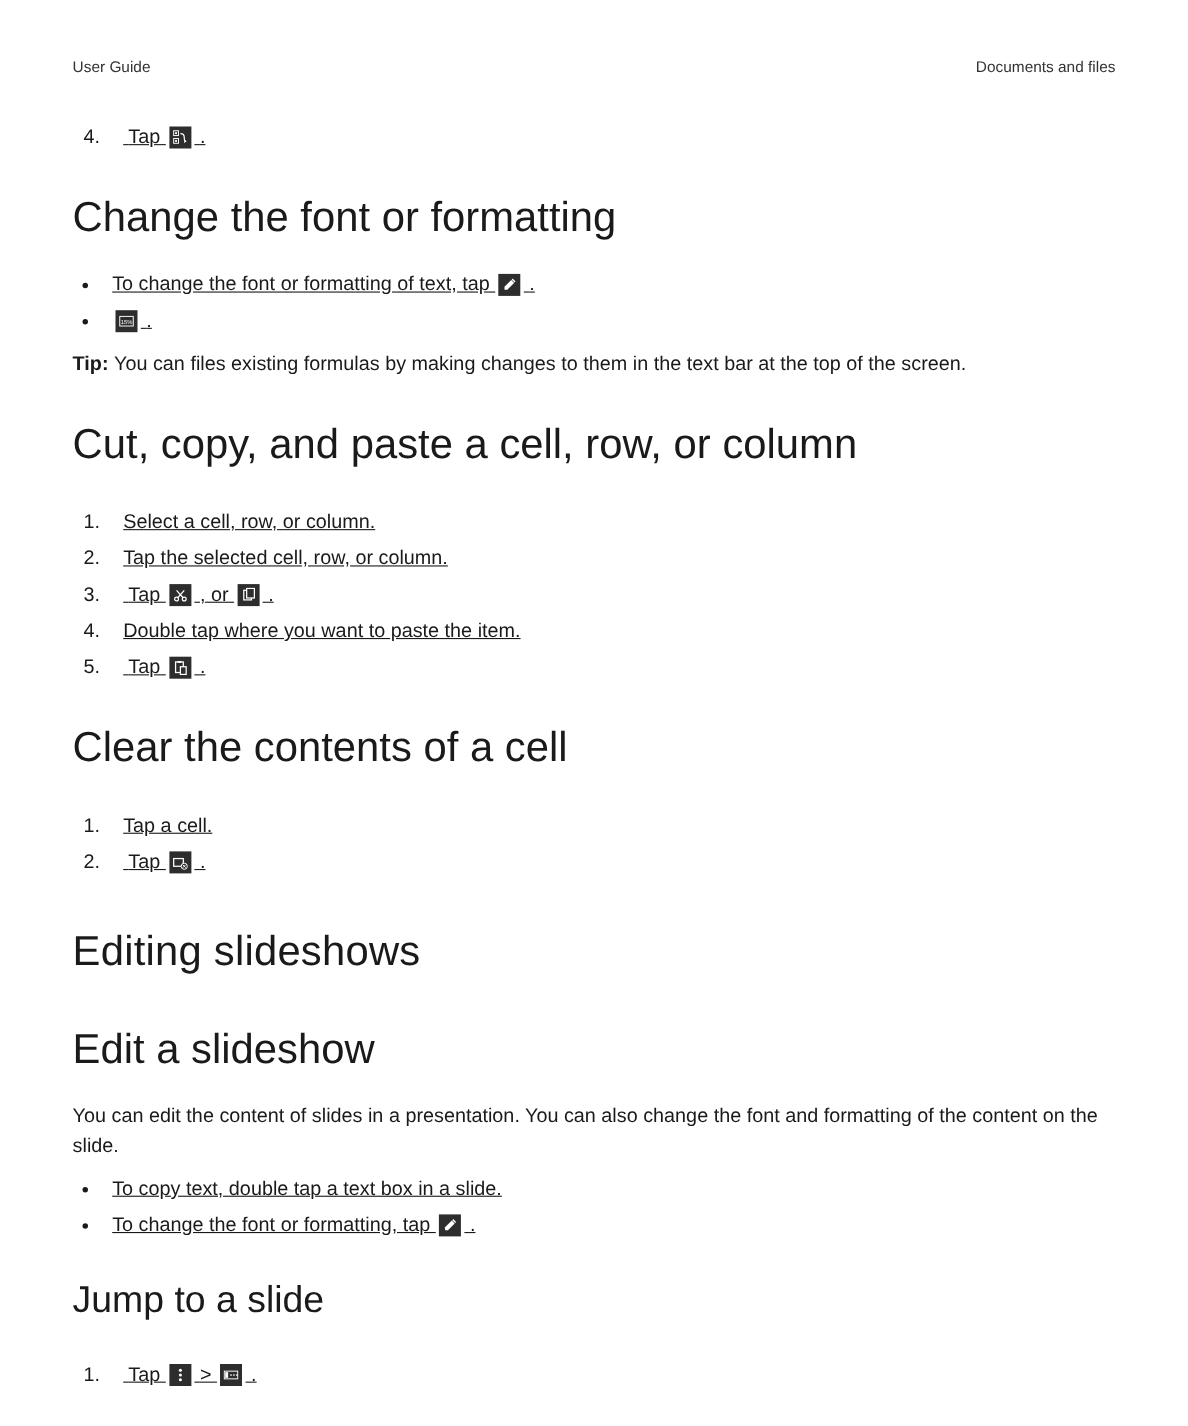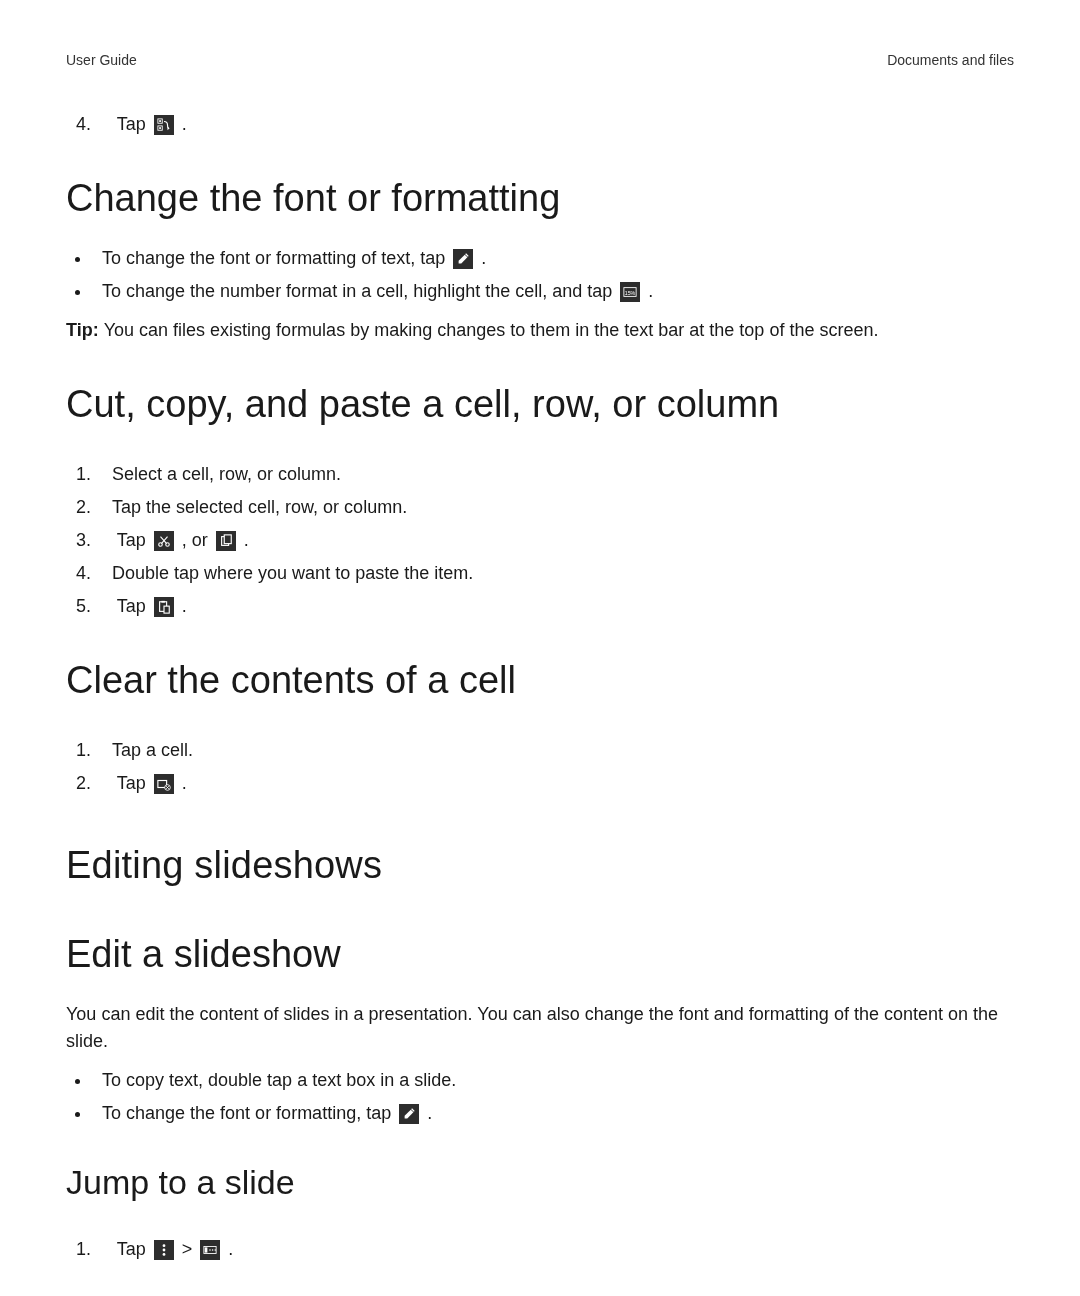--- a/index.html
+++ b/index.html
@@ -39,20 +39,21 @@
   p { margin: 12px 0; }
   ol, ul {
     padding-left: 26px;
     margin: 12px 0;
   }
   ol { list-style: decimal; }
   ul { list-style: disc; }
   li {
     padding-left: 10px;
     margin: 6px 0;
+    text-decoration: underline;
   }
   ol.contstart { counter-reset: item 3; list-style: none; padding-left: 0;}
   ol.contstart > li::before {
     counter-increment: item;
     content: counter(item) ".";
     display: inline-block;
     width: 26px;
     margin-right: 10px;
   }
   ol.normal { list-style: none; padding-left: 0; margin-top: 28px;}
@@ -118,21 +119,20 @@
     <span>To change the font or formatting of text, tap </span>
     <span class="icon">
       <svg viewBox="0 0 16 16">
           <path d="M3 13 L3 10 L10 3 L13 6 L6 13 Z" fill="#fff"></path>
           <path d="M11 2 L14 5" stroke="#fff" stroke-width="1.5"></path>
         </svg>
     </span>
     <span> .</span>
   </li>
   <li>
-    <span>To change the number format in a cell, highlight the cell, and tap </span>
     <span class="icon">
       <svg viewBox="0 0 16 16">
           <rect x="1" y="3" width="14" height="10" fill="none" stroke="#fff" stroke-width="1"></rect>
           <text x="8" y="11" font-size="6" fill="#fff" text-anchor="middle" font-family="Arial">15%</text>
         </svg>
     </span>
     <span> .</span>
   </li>
 </ul>
 

